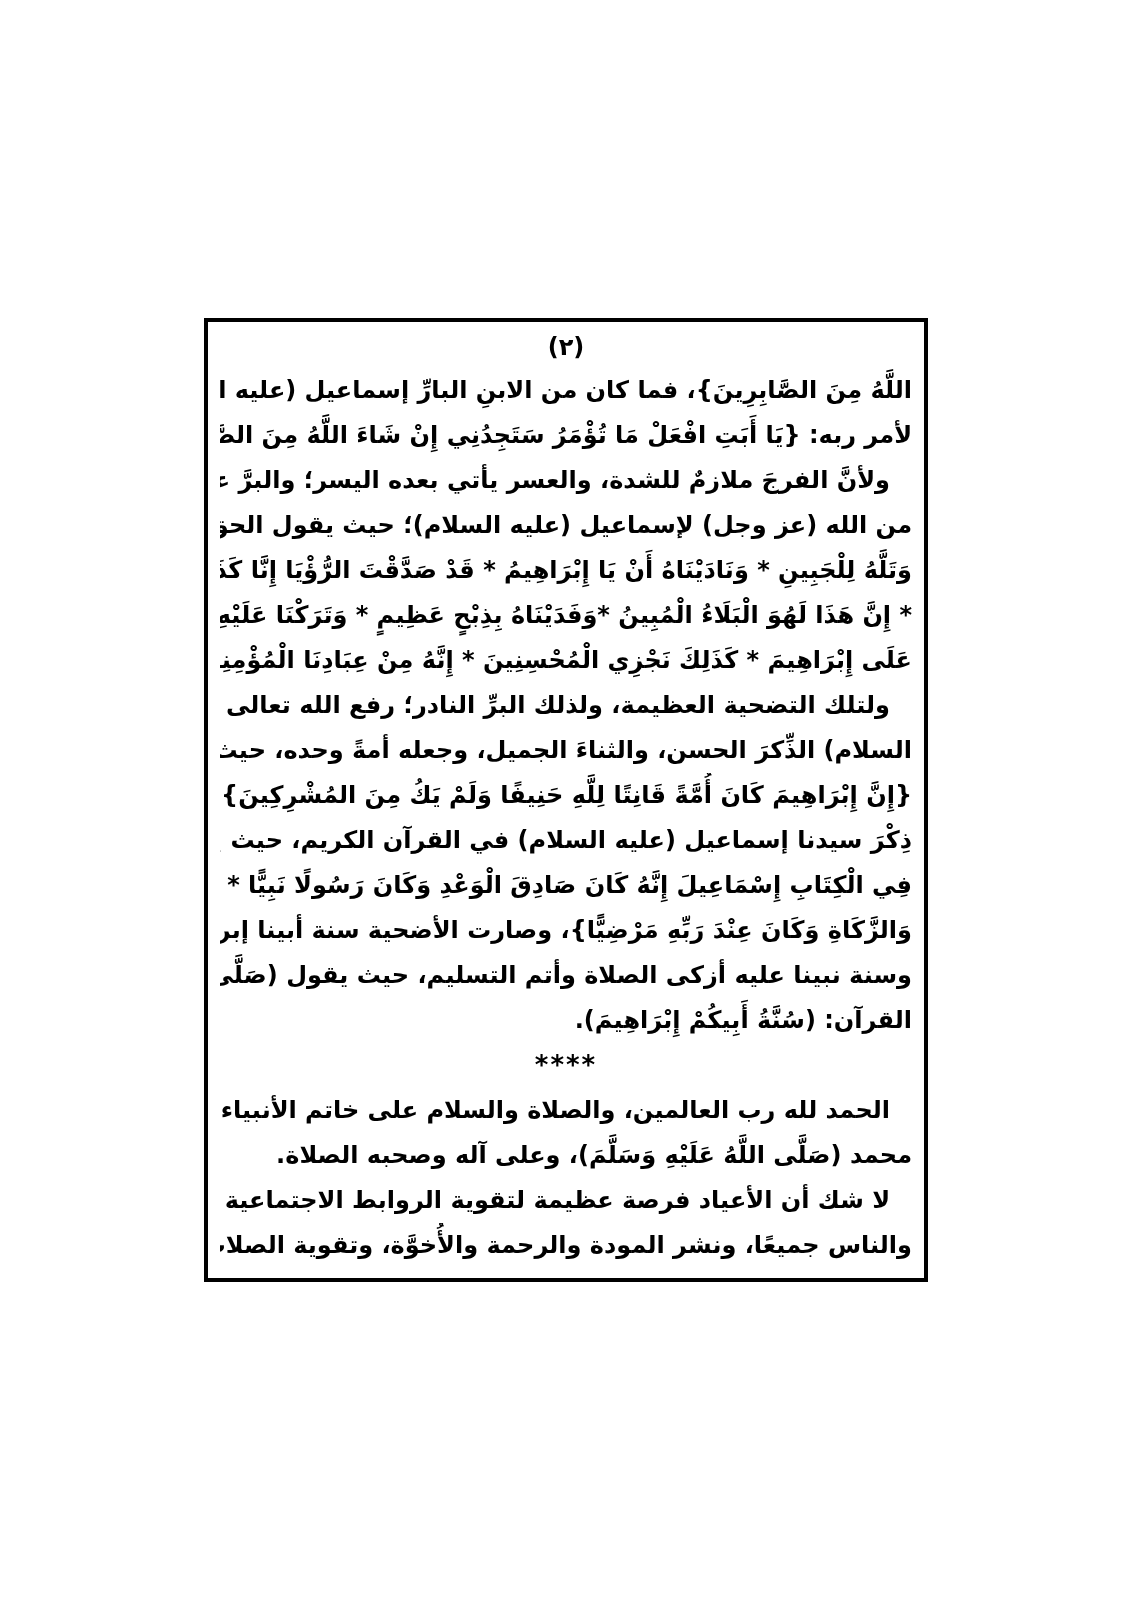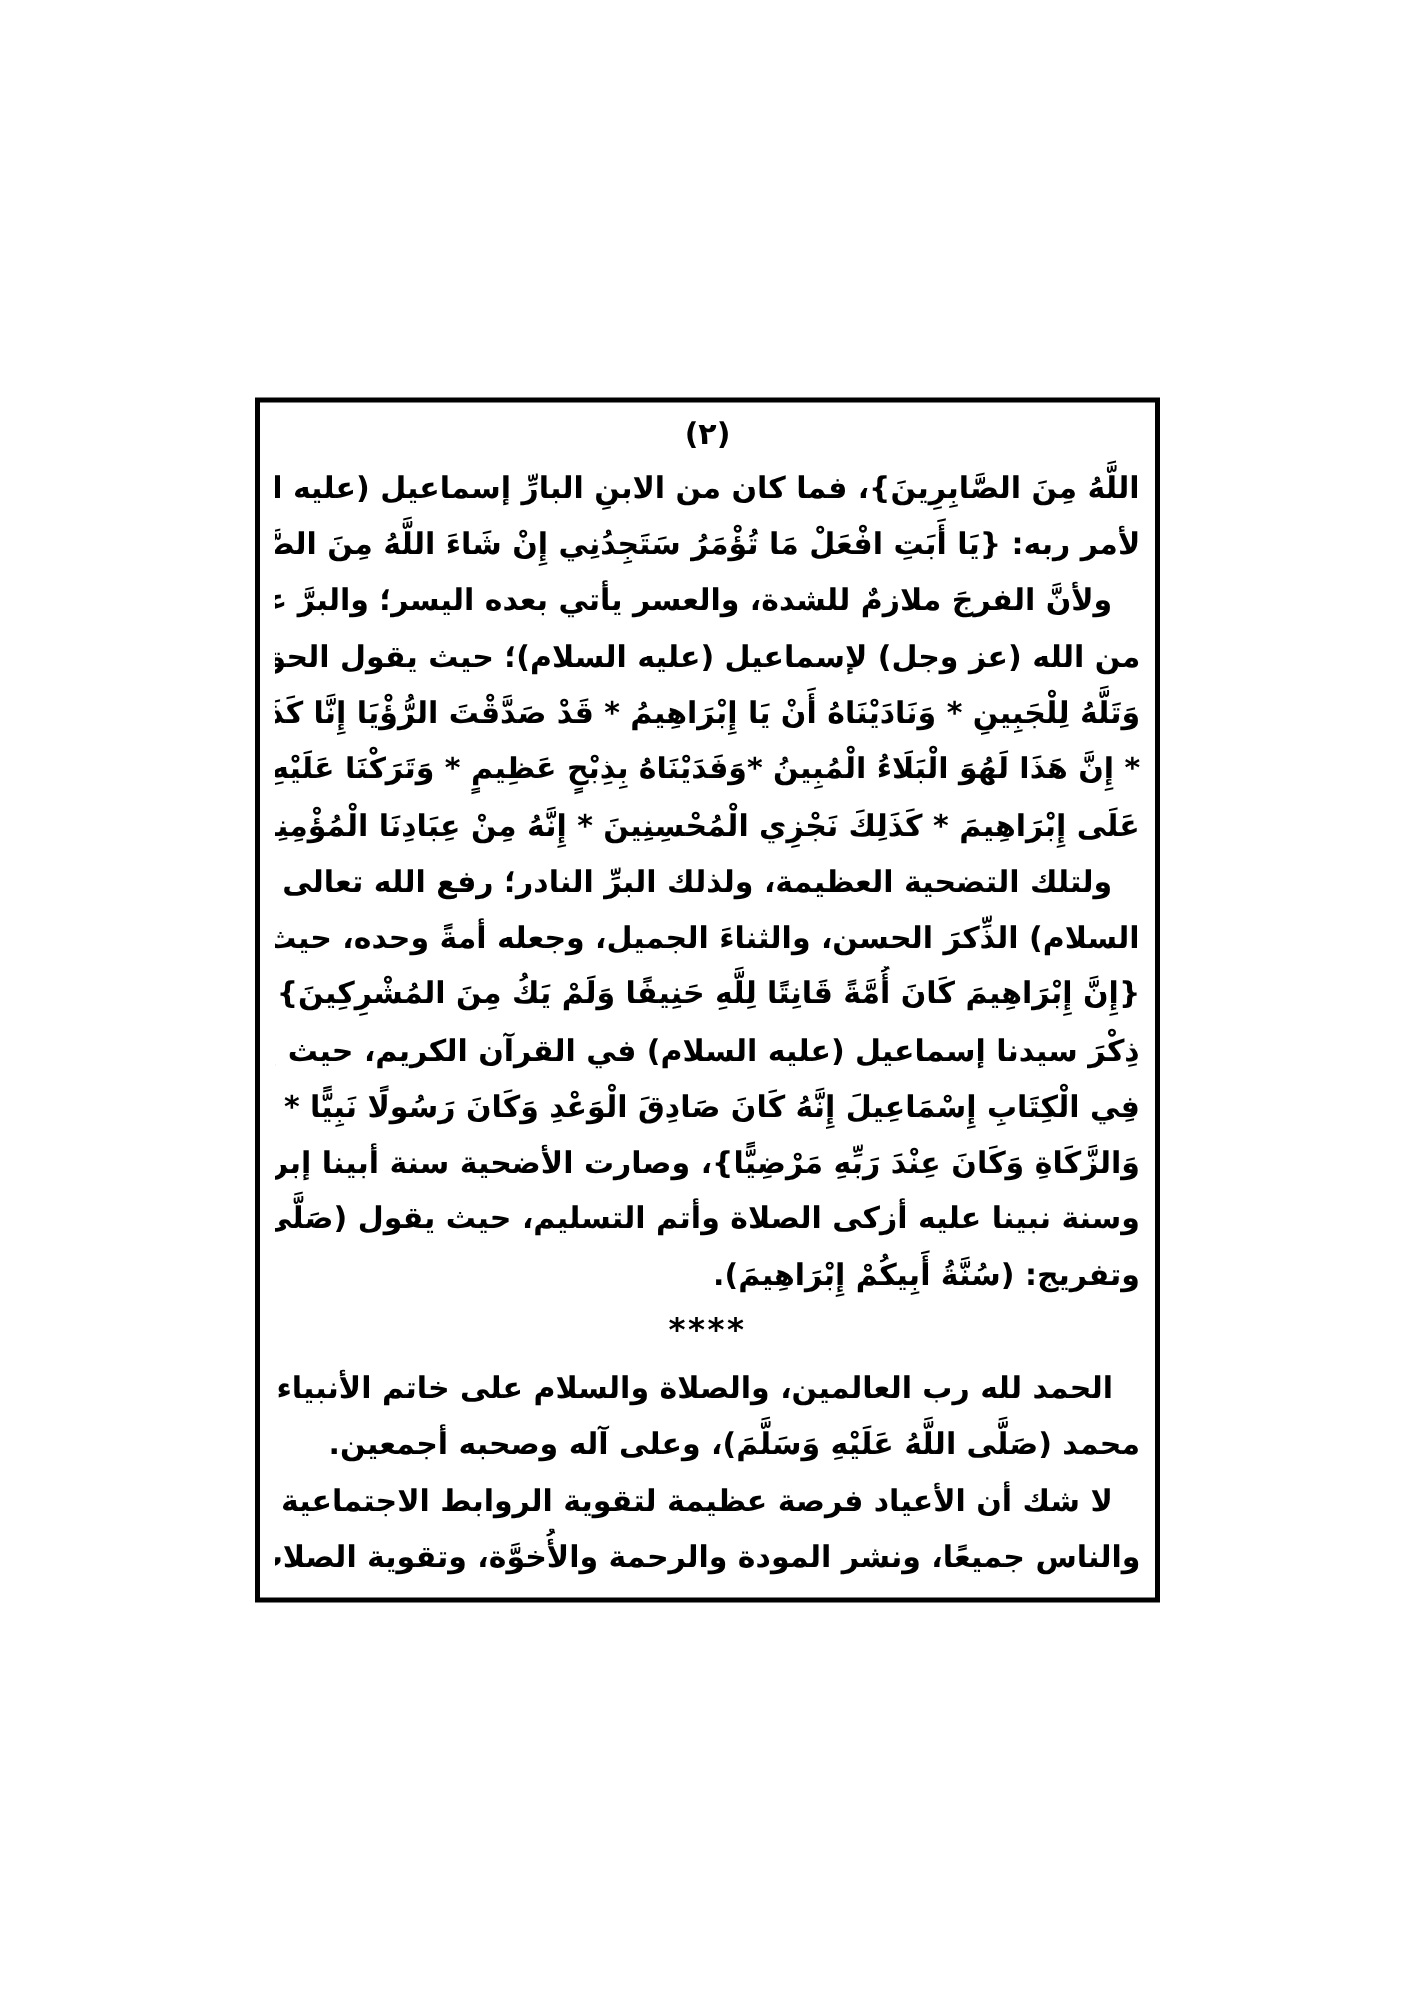--- a/index.html
+++ b/index.html
@@ -78,20 +78,20 @@
       <div class="line justify">وَتَلَّهُ لِلْجَبِينِ * وَنَادَيْنَاهُ أَنْ يَا إِبْرَاهِيمُ * قَدْ صَدَّقْتَ الرُّؤْيَا إِنَّا كَذَلِكَ نَجْزِي الْمُحْسِنِينَ</div>
       <div class="line justify">* إِنَّ هَذَا لَهُوَ الْبَلَاءُ الْمُبِينُ *وَفَدَيْنَاهُ بِذِبْحٍ عَظِيمٍ * وَتَرَكْنَا عَلَيْهِ فِي الْآخِرِينَ * سَلَامٌ</div>
       <div class="line endline">عَلَى إِبْرَاهِيمَ * كَذَلِكَ نَجْزِي الْمُحْسِنِينَ * إِنَّهُ مِنْ عِبَادِنَا الْمُؤْمِنِينَ}.</div>
       <div class="line justify indent">ولتلك التضحية العظيمة، ولذلك البرِّ النادر؛ رفع الله تعالى للخليل إبراهيم (عليه</div>
       <div class="line justify">السلام) الذِّكرَ الحسن، والثناءَ الجميل، وجعله أمةً وحده، حيث يقول الحق سبحانه:</div>
       <div class="line justify">{إِنَّ إِبْرَاهِيمَ كَانَ أُمَّةً قَانِتًا لِلَّهِ حَنِيفًا وَلَمْ يَكُ مِنَ المُشْرِكِينَ}، كما رفع الحق سبحانه</div>
       <div class="line justify">ذِكْرَ سيدنا إسماعيل (عليه السلام) في القرآن الكريم، حيث يقول سبحانه: {وَاذْكُرْ</div>
       <div class="line justify">فِي الْكِتَابِ إِسْمَاعِيلَ إِنَّهُ كَانَ صَادِقَ الْوَعْدِ وَكَانَ رَسُولًا نَبِيًّا * وَكَانَ يَأْمُرُ أَهْلَهُ بِالصَّلَاةِ</div>
       <div class="line justify">وَالزَّكَاةِ وَكَانَ عِنْدَ رَبِّهِ مَرْضِيًّا}، وصارت الأضحية سنة أبينا إبراهيم (عليه السلام)،</div>
       <div class="line justify">وسنة نبينا عليه أزكى الصلاة وأتم التسليم، حيث يقول (صَلَّى اللَّهُ عَلَيْهِ وَسَلَّمَ) عن</div>
-      <div class="line endline">وتفريج: (سُنَّةُ أَبِيكُمْ إِبْرَاهِيمَ).</div>
+      <div class="line endline">القرآن: (سُنَّةُ أَبِيكُمْ إِبْرَاهِيمَ).</div>
       <div class="separator">****</div>
       <div class="line justify indent">الحمد لله رب العالمين، والصلاة والسلام على خاتم الأنبياء والمرسلين، سيدنا</div>
-      <div class="line endline">محمد (صَلَّى اللَّهُ عَلَيْهِ وَسَلَّمَ)، وعلى آله وصحبه أجمعين.</div>
+      <div class="line endline">محمد (صَلَّى اللَّهُ عَلَيْهِ وَسَلَّمَ)، وعلى آله وصحبه الصلاة.</div>
       <div class="line justify indent">لا شك أن الأعياد فرصة عظيمة لتقوية الروابط الاجتماعية بين الأقارب والأرحام،</div>
       <div class="line justify">والناس جميعًا، ونشر المودة والرحمة والأُخوَّة، وتقوية الصلات وتفريج الكربات،</div>
     </div>
 </div>
 
 </body></html>

